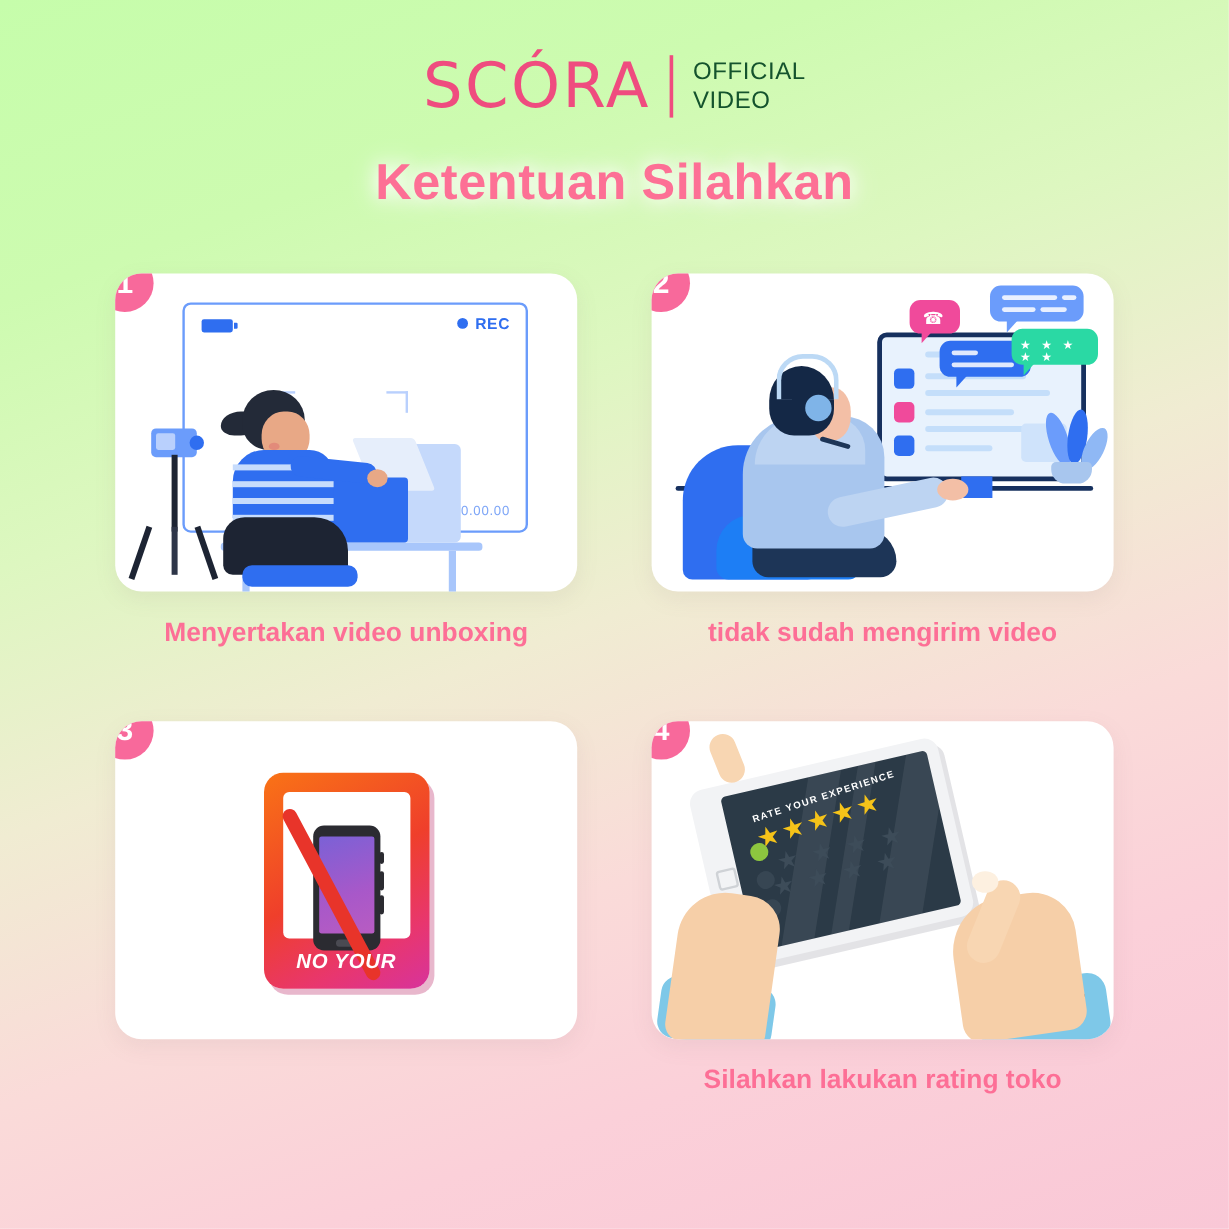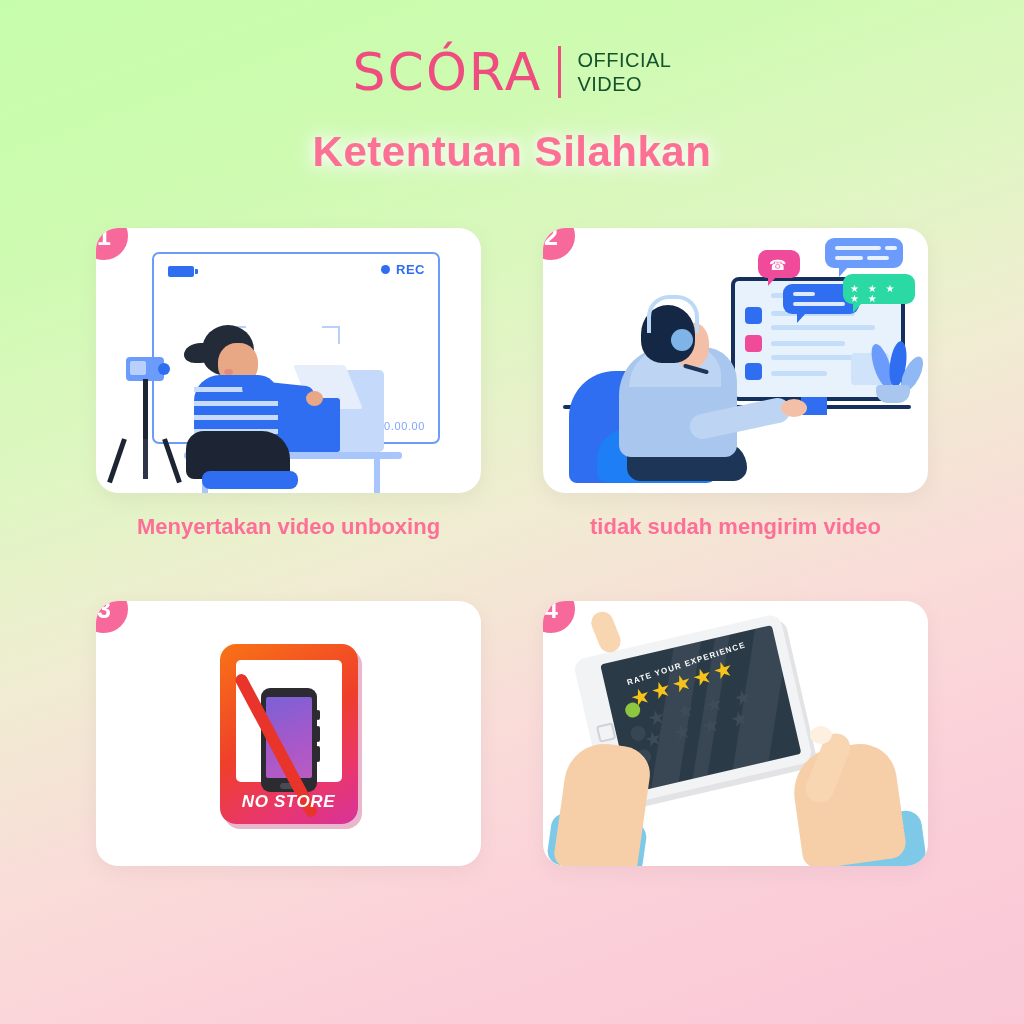--- a/index.html
+++ b/index.html
@@ -317,21 +317,21 @@
             <div class="sign-inner">
               <div class="ph">
                 <div class="ph-scr"></div>
                 <div class="ph-home"></div>
                 <div class="ph-btn ph-b1"></div>
                 <div class="ph-btn ph-b2"></div>
                 <div class="ph-btn ph-b3"></div>
               </div>
               <div class="slash"></div>
             </div>
-            <div class="sign-label">NO STORE</div>
+            <div class="sign-label">NO YOUR</div>
           </div>
         </div>
         <div class="caption">
         </div>
       </div>
 
       <div class="col">
         <div class="card">
           <div class="badge">4</div>
 
@@ -353,18 +353,21 @@
 
           <div class="cuffL"></div>
           <div class="handL"></div>
           <div class="handL-thumb"></div>
           <div class="cuffR"></div>
           <div class="cuff-btn"></div>
           <div class="handR"></div>
           <div class="fingerR"></div>
           <div class="fingertip"></div>
         </div>
+        <div class="caption">
+          <div>Silahkan lakukan rating toko</div>
+        </div>
       </div>
 
     </div>
 
   </div>
 </div>
 
 </body></html>

